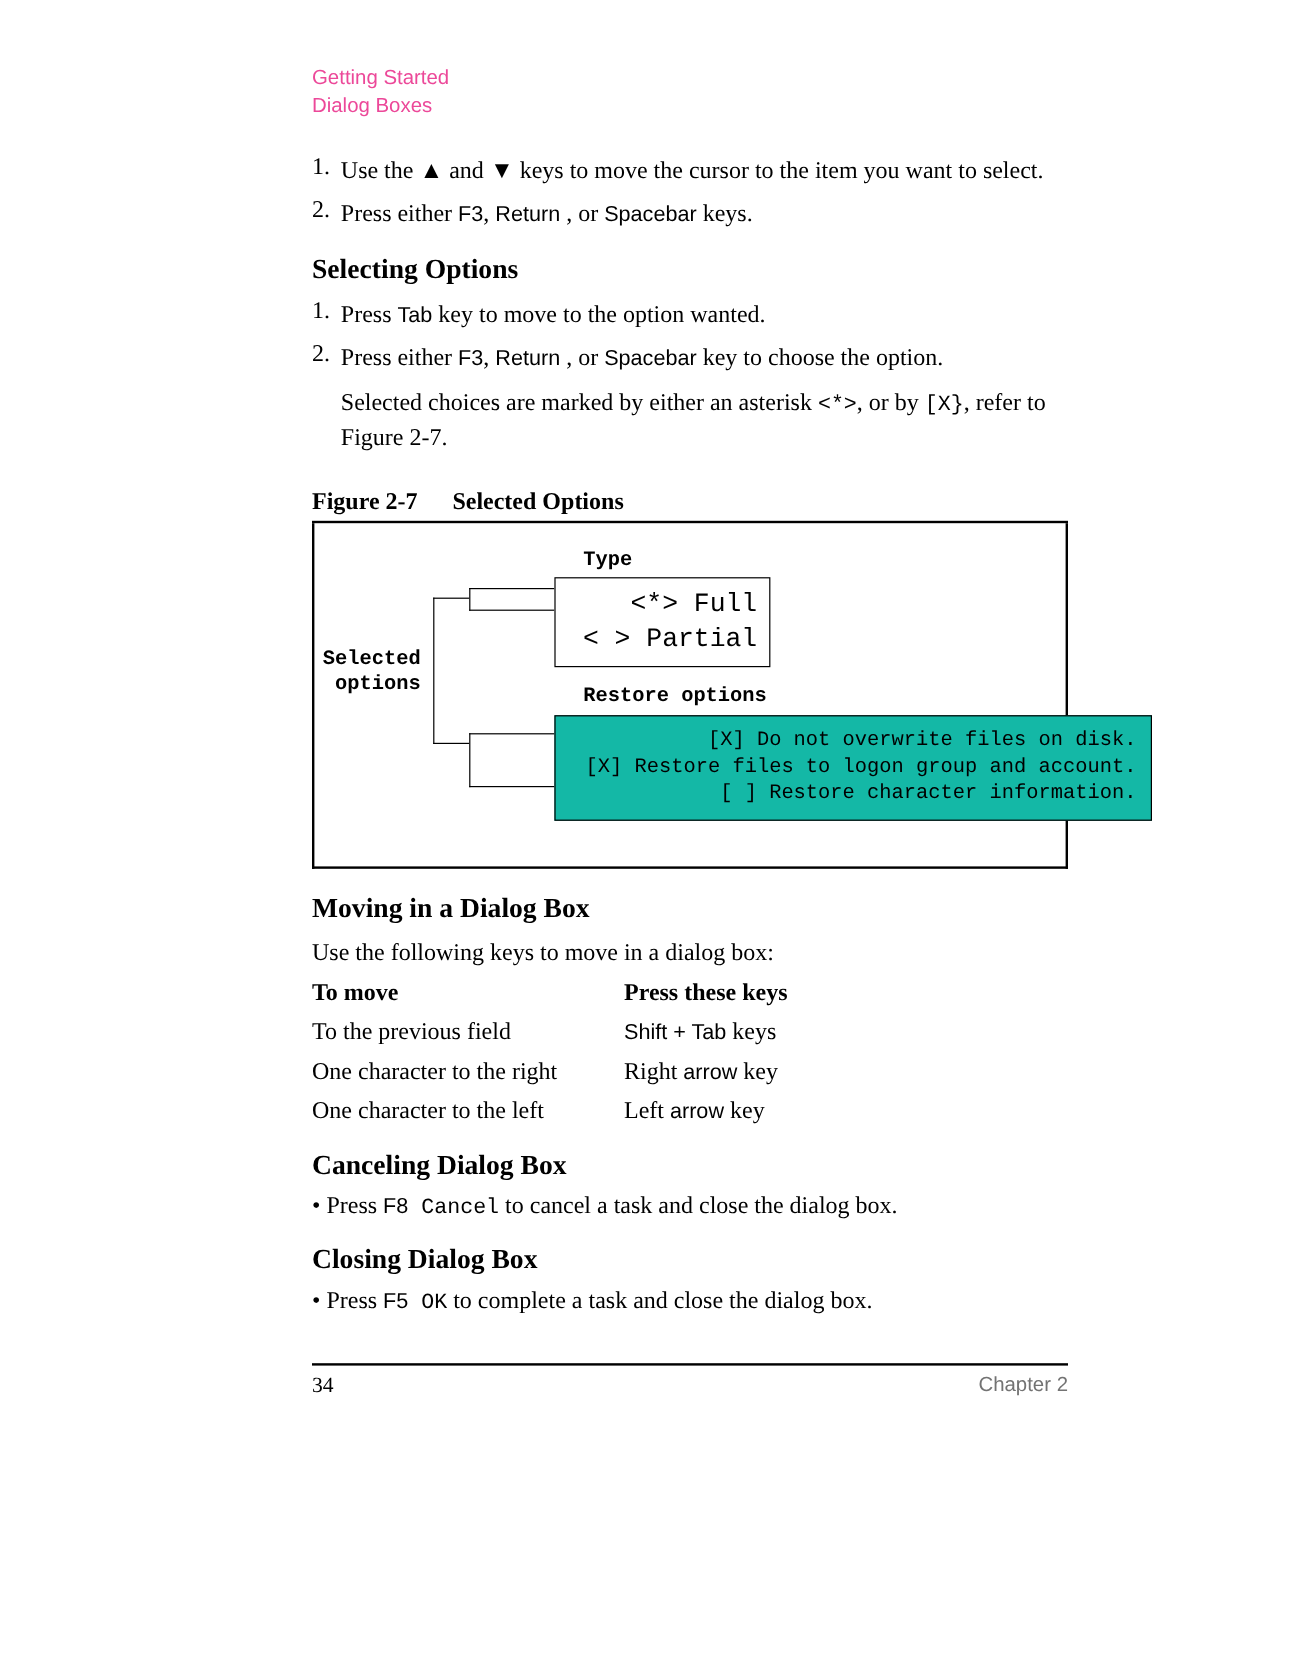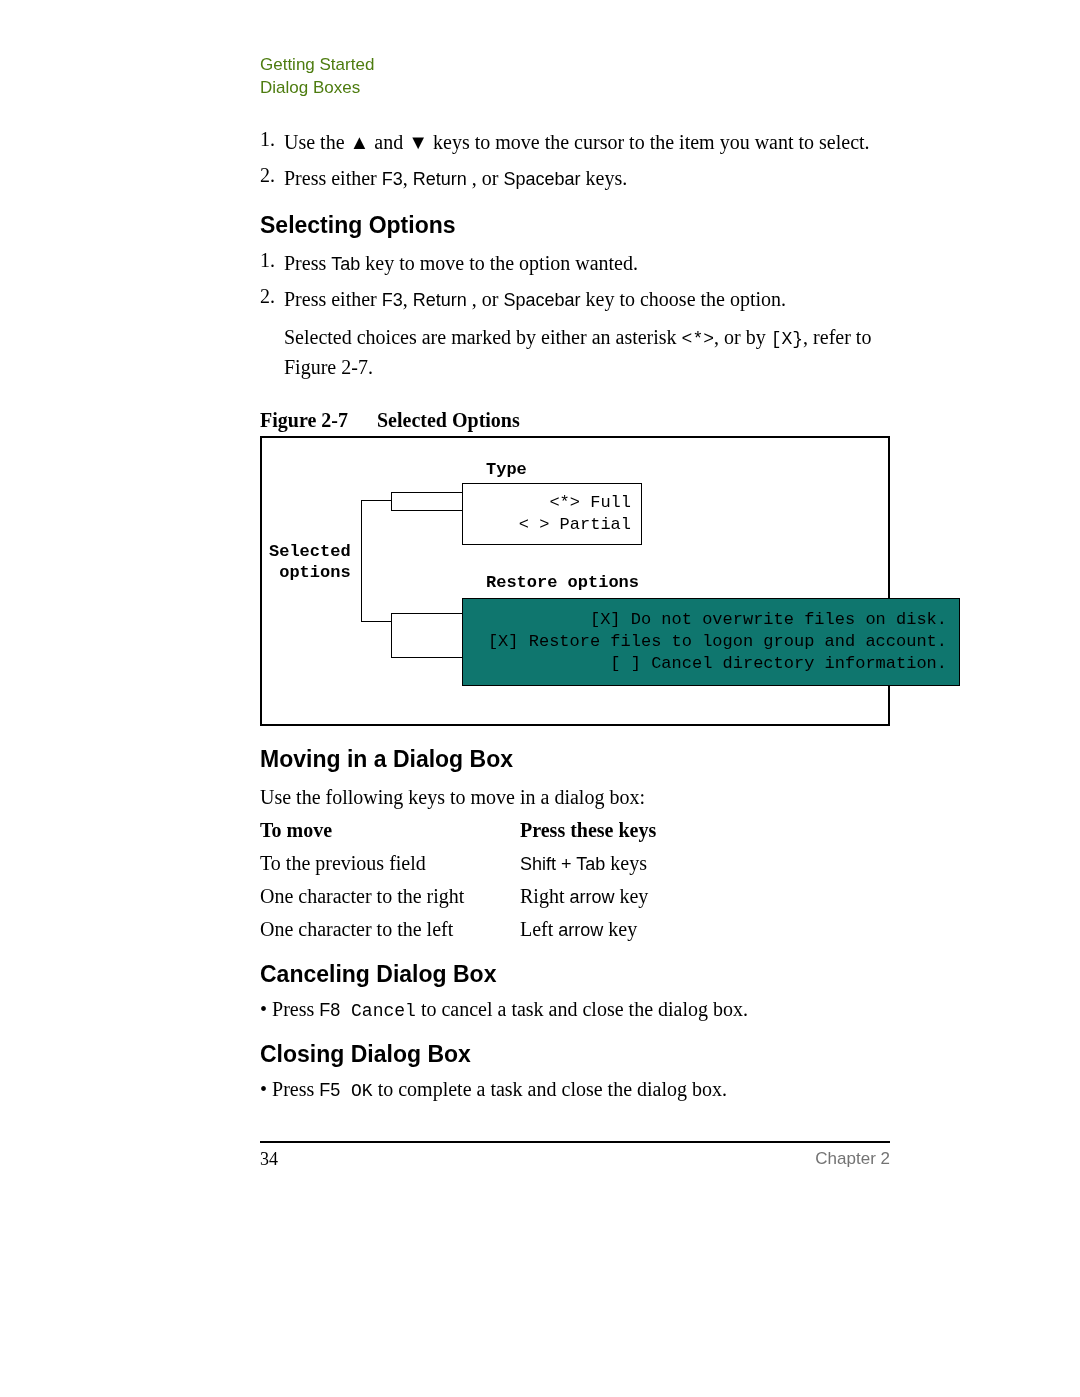--- a/index.html
+++ b/index.html
@@ -11,21 +11,21 @@
     color: #000;
     width: 1080px;
   }
   .page {
     box-sizing: border-box;
     padding: 54px 190px 40px 260px;
   }
   .header-links {
     font-family: Arial, Helvetica, sans-serif;
     font-size: 17px;
-    color: #4d7c0f;
+    color: #ec4899;
     line-height: 1.35;
     margin-bottom: 28px;
   }
   .ol {
     margin: 0 0 20px 0;
     padding: 0;
     list-style: none;
   }
   .ol > li {
     display: flex;
@@ -36,21 +36,21 @@
     flex: 0 0 24px;
   }
   .ol .body {
     flex: 1;
     line-height: 1.4;
   }
   h2 {
     font-size: 23px;
     font-weight: bold;
     margin: 20px 0 10px 0;
-    font-family: Liberation Sans, sans-serif;
+    font-family: Liberation Serif, serif;
   }
   .para {
     margin: 0 0 8px 0;
     line-height: 1.4;
   }
   .fig-caption {
     font-weight: bold;
     margin-top: 10px;
     margin-bottom: 0;
     border-bottom: 2px solid #000;
@@ -89,21 +89,21 @@
     font-weight: bold;
   }
   .type-box {
     position: absolute;
     left: 200px;
     top: 45px;
     width: 180px;
     border: 1px solid #000;
     padding: 8px 10px;
     font-family: "Courier New", Courier, monospace;
-    font-size: 17px;
+    font-size: 22px;
     line-height: 1.3;
     background: #fff;
   }
   .restore-label {
     position: absolute;
     left: 224px;
     top: 135px;
     font-family: "Courier New", Courier, monospace;
     font-size: 17px;
     font-weight: bold;
@@ -111,21 +111,21 @@
   .restore-box {
     position: absolute;
     left: 200px;
     top: 160px;
     width: 498px;
     border: 1px solid #000;
     padding: 10px 12px;
     font-family: "Courier New", Courier, monospace;
     font-size: 17px;
     line-height: 1.3;
-    background: #0f766e;
+    background: #14b8a6;
   }
   .restore-box .row { white-space: pre; }
   .conn-main {
     position: absolute;
     left: 99px;
     top: 62px;
     width: 30px;
     height: 122px;
     border-left: 1px solid #000;
     border-top: 1px solid #000;
@@ -267,21 +267,21 @@
     <div class="type-label">Type</div>
     <div class="type-box">
       <div>&lt;*&gt; Full</div>
       <div>&lt; &gt; Partial</div>
     </div>
 
     <div class="restore-label">Restore options</div>
     <div class="restore-box">
       <div class="row">[X] Do not overwrite files on disk.</div>
       <div class="row">[X] Restore files to logon group and account.</div>
-      <div class="row">[ ] Cancel directory information.</div>
+      <div class="row">[ ] Restore character information.</div>
     </div>
   </div>
 
   <h2>Moving in a Dialog Box</h2>
   <p class="para">Use the following keys to move in a dialog box:</p>
 
   <div class="key-table">
     <div class="row">
       <div class="c1 hdr">To move</div>
       <div class="c2 hdr">Press these keys</div>

